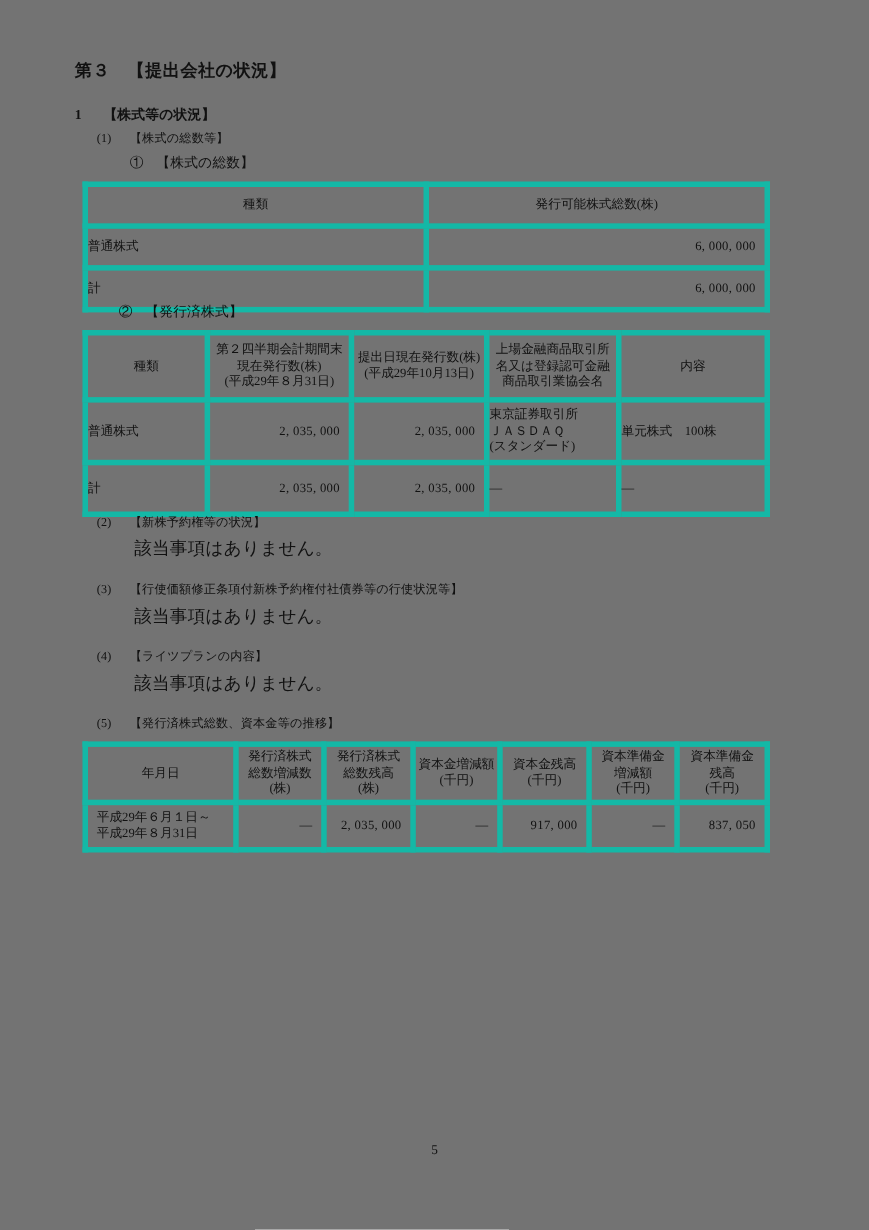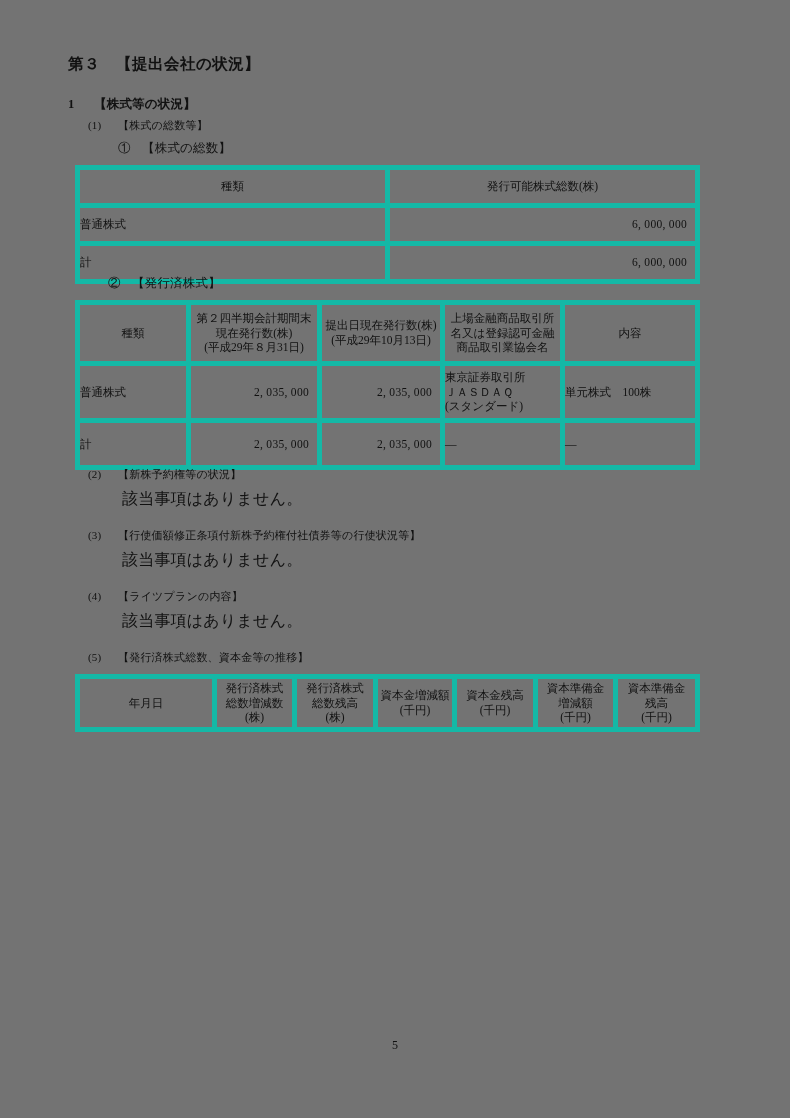--- a/index.html
+++ b/index.html
@@ -253,19 +253,29 @@
 (千円)</td>
           <td class="hdr multiline">資本金残高
 (千円)</td>
           <td class="hdr multiline">資本準備金
 増減額
 (千円)</td>
           <td class="hdr multiline">資本準備金
 残高
 (千円)</td>
         </tr>
+        <tr class="r-data">
+          <td class="ll multiline">平成29年６月１日～
+平成29年８月31日</td>
+          <td class="rr numcell">―</td>
+          <td class="rr numcell">2, 035, 000</td>
+          <td class="rr numcell">―</td>
+          <td class="rr numcell">917, 000</td>
+          <td class="rr numcell">―</td>
+          <td class="rr numcell">837, 050</td>
+        </tr>
       </tbody>
     </table>
 
     <div class="page-number">5</div>
 
   </div>
 </div>
 
 </body></html>

